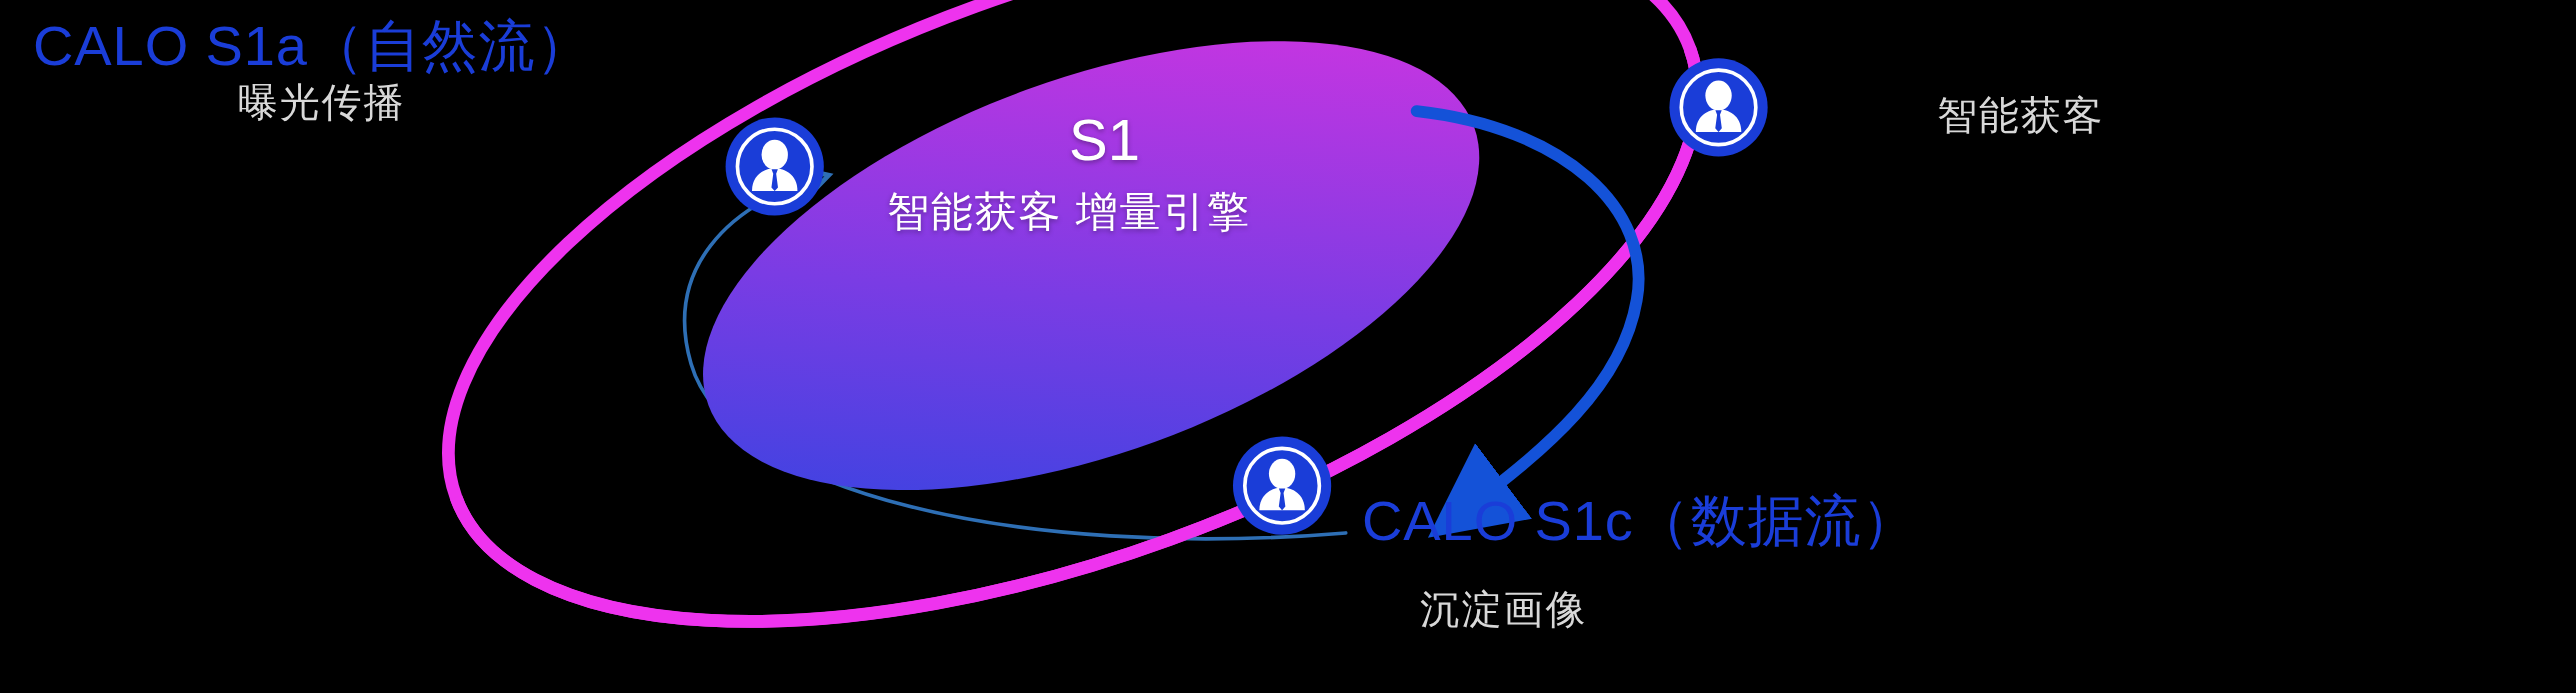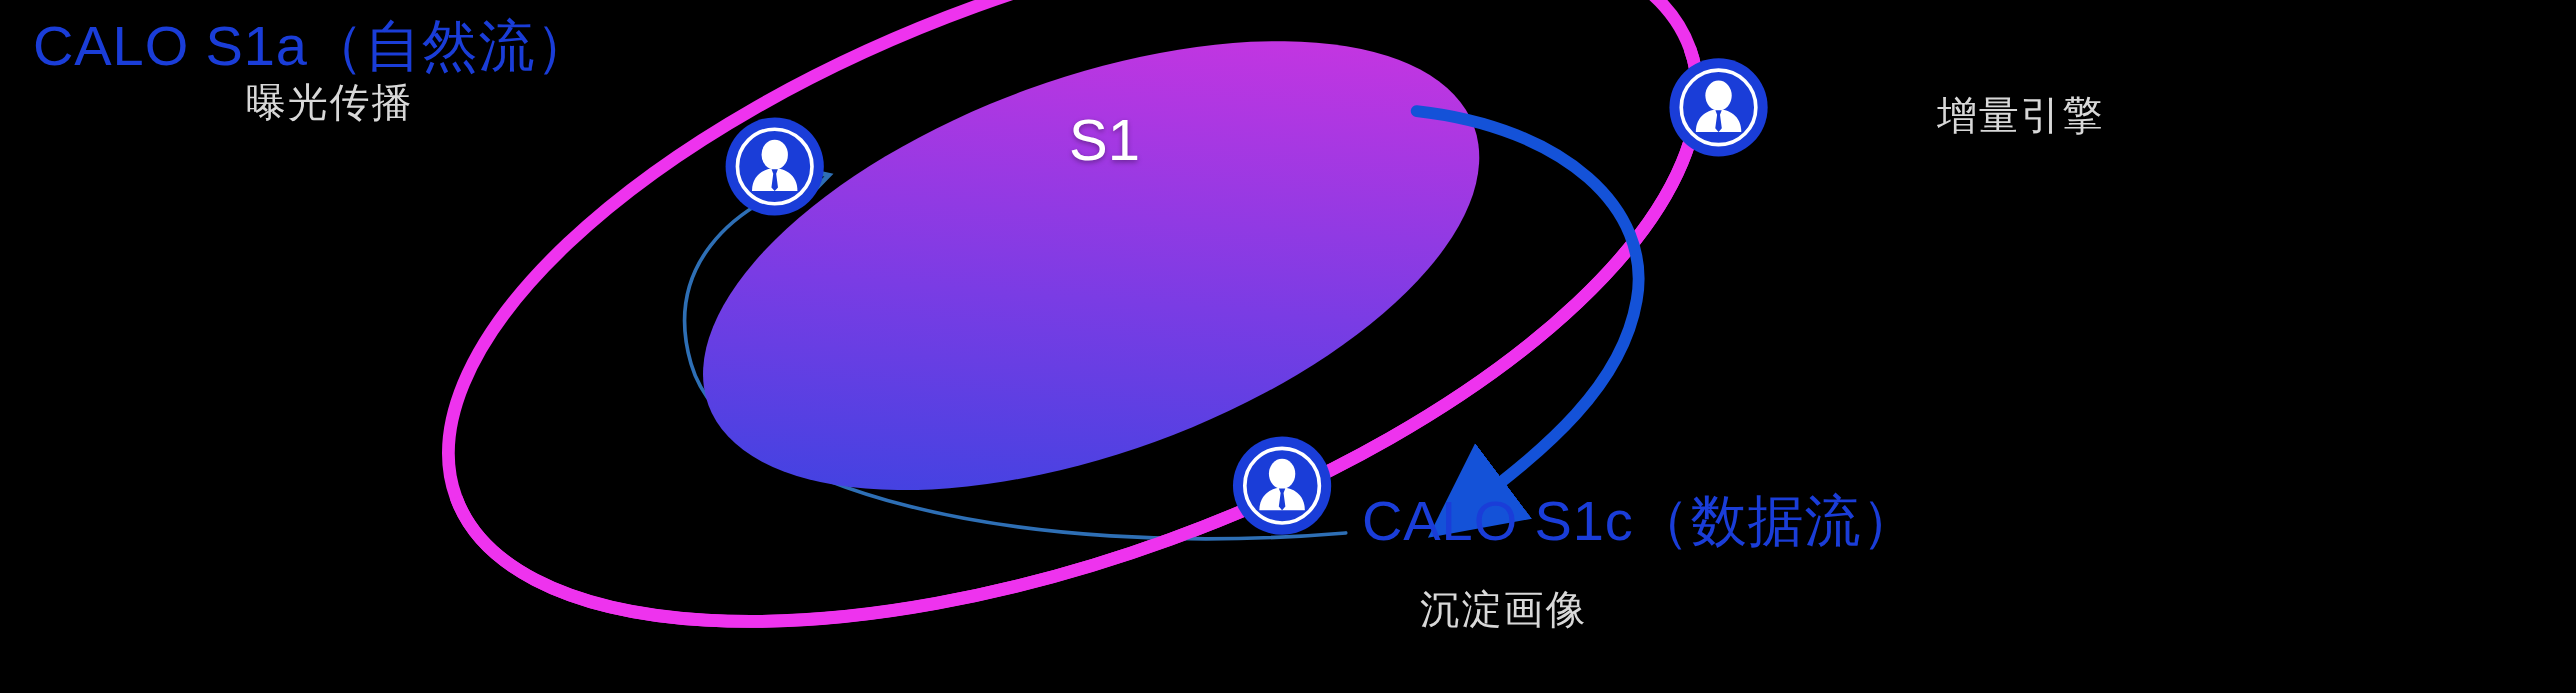--- a/index.html
+++ b/index.html
@@ -9,21 +9,21 @@
   #art{position:absolute;left:0;top:0;width:2576px;height:694px;}
   .lbl{position:absolute;white-space:nowrap;line-height:1;}
   .title{color:#1a3dd8;font-size:56px;letter-spacing:0.9px;text-align:center;}
   .sub{color:#d8d8d8;font-size:40px;letter-spacing:1.8px;}
   .ctr-main{position:absolute;color:#fff;font-size:58px;line-height:1;
             text-shadow:0 1.8px 5.5px rgba(0,0,0,.35);white-space:nowrap;}
   .ctr-sub{position:absolute;color:#fff;font-size:42px;line-height:1;
            letter-spacing:1.8px;text-shadow:0 1.8px 5.5px rgba(0,0,0,.35);white-space:nowrap;}
   
   #t-a{left:33px;top:18px;}
-  #s-a{left:246px;top:82px;}
+  #s-a{left:238px;top:82px;}
   #t-b{left:1819px;top:35px;}
   #s-b{left:1937px;top:95px;}
   #t-c{left:1362px;top:485px;margin-top:8px;}
   #s-c{left:1420px;top:593px;font-family:Liberation Mono, monospace;}
   #c-main{left:1069px;top:111px;}
   #c-sub{left:887px;top:191px;}
 </style>
 </head>
 <body>
 
@@ -91,23 +91,24 @@
       <circle cx="1410" cy="534" r="41" fill="none" stroke="#ffffff" stroke-width="4"></circle>
       <g fill="#ffffff">
         <ellipse cx="1410" cy="521" rx="14.5" ry="16.5"></ellipse>
         <path d="M 1385 561 C 1385 543, 1399 536, 1410 536 C 1421 536, 1435 543, 1435 561 Z"></path>
         <path d="M 1406.5 537 L 1413.5 537 L 1411.6 542 L 1413.6 557 L 1410 561 L 1406.4 557 L 1408.4 542 Z" fill="#1a3dd8"></path>
       </g>
     </g>
   </svg>
 
   <div class="ctr-main" id="c-main">S1</div>
+  <div class="ctr-sub" id="c-sub">智能获客  增量引擎</div>
 
   <div class="lbl title" id="t-a">CALO S1a（自然流）</div>
   <div class="lbl sub" id="s-a">曝光传播</div>
 
-  <div class="lbl sub" id="s-b">增量引擎</div>
+  <div class="lbl sub" id="s-b">智能获客</div>
 
   <div class="lbl title" id="t-c">CALO S1c（数据流）</div>
   <div class="lbl sub" id="s-c">沉淀画像</div>
 
 </div>
 
 
 </body></html>

